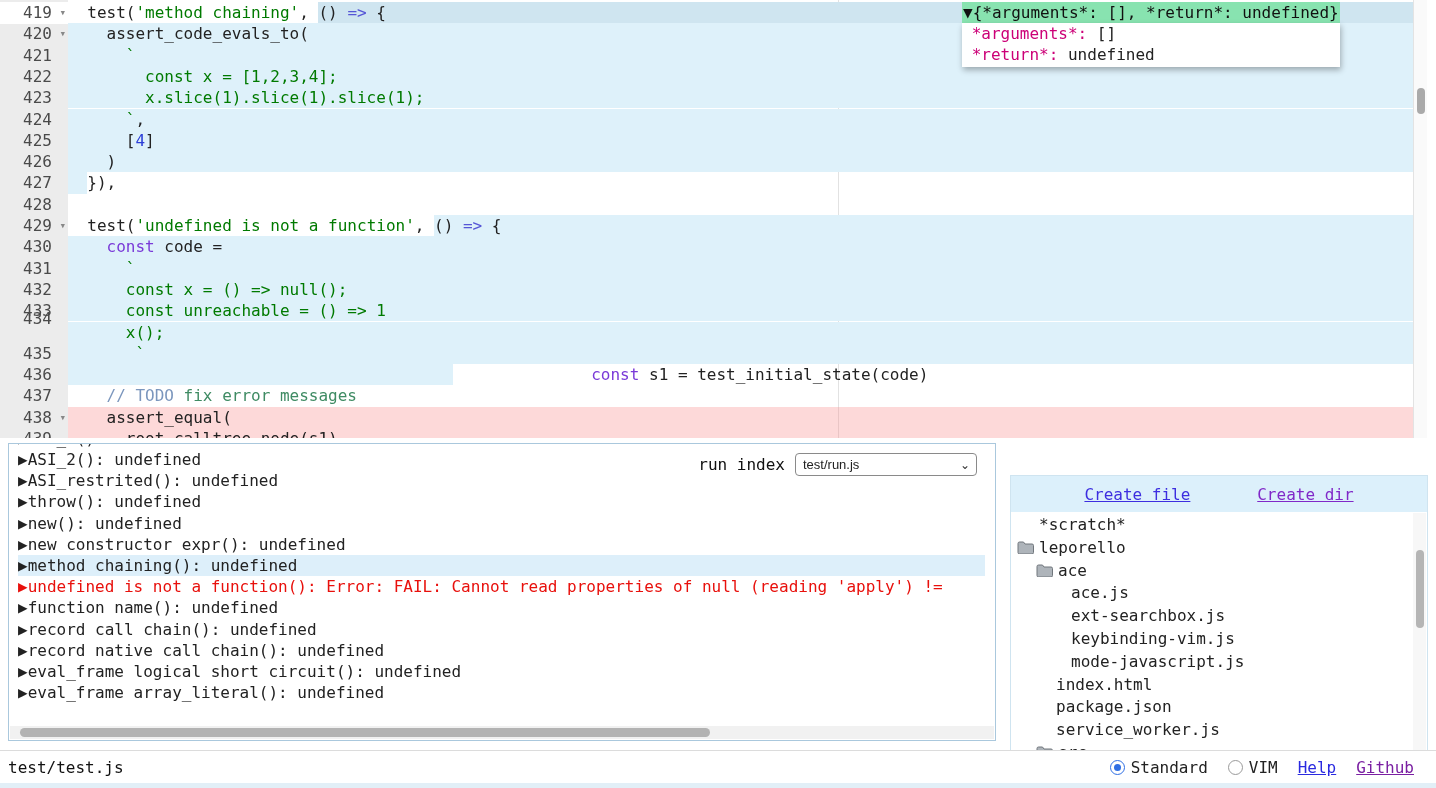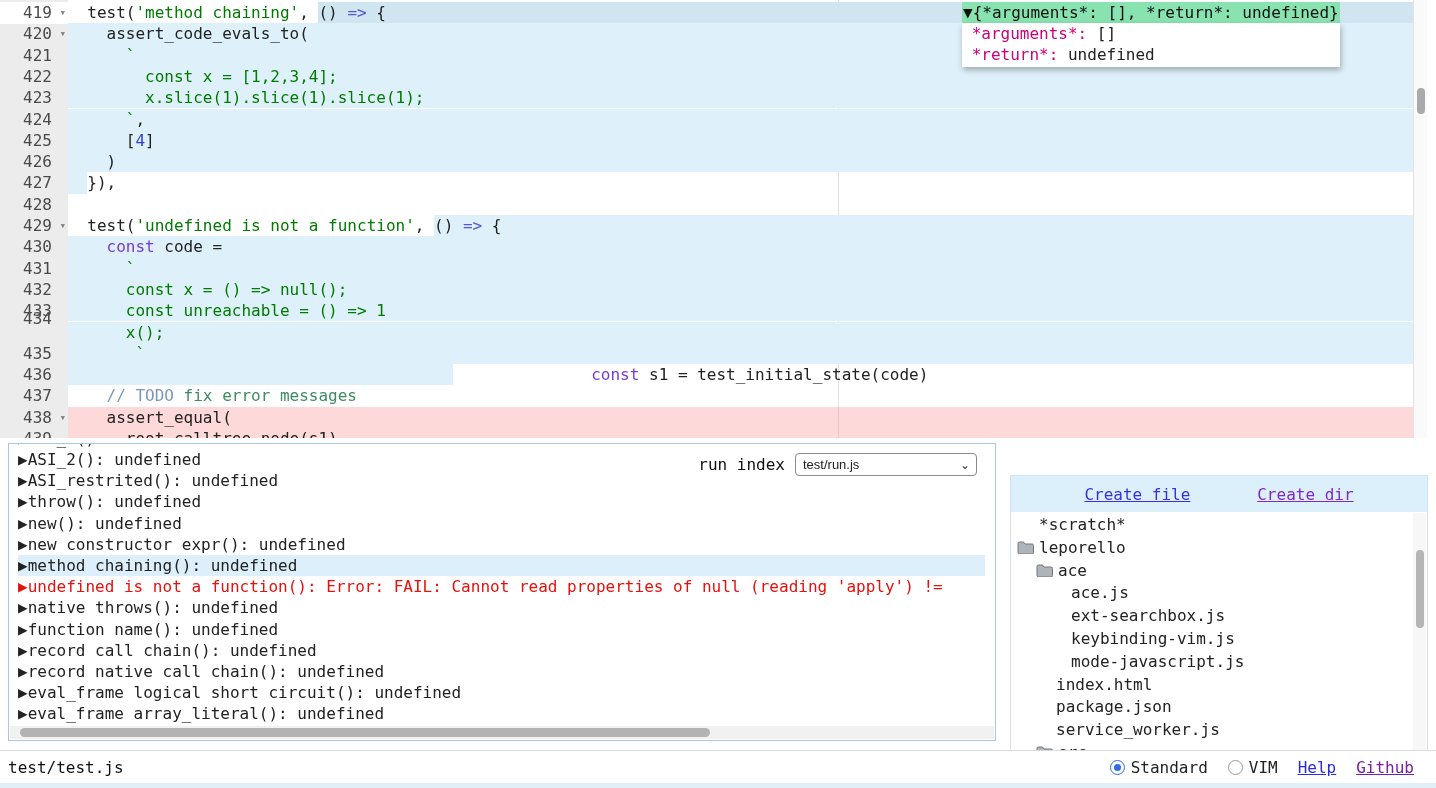--- a/index.html
+++ b/index.html
@@ -211,21 +211,20 @@
         <div class="clip-top">
           <span class="inner">▶ASI_1(): undefined</span>
         </div>
         <div class="result-item">▶ASI_2(): undefined</div>
         <div class="result-item">▶ASI_restrited(): undefined</div>
         <div class="result-item">▶throw(): undefined</div>
         <div class="result-item">▶new(): undefined</div>
         <div class="result-item">▶new constructor expr(): undefined</div>
         <div class="result-item selected">▶method chaining(): undefined</div>
         <div class="result-item error">▶undefined is not a function(): Error: FAIL: Cannot read properties of null (reading 'apply') !=</div>
-        <div class="result-item">▶native throws(): undefined</div>
         <div class="result-item">▶function name(): undefined</div>
         <div class="result-item">▶record call chain(): undefined</div>
         <div class="result-item">▶record native call chain(): undefined</div>
         <div class="result-item">▶eval_frame logical short circuit(): undefined</div>
         <div class="result-item">▶eval_frame array_literal(): undefined</div>
       </div>
     <div id="results-hscroll">
       <div class="thumb"></div>
     </div>
   </div>

